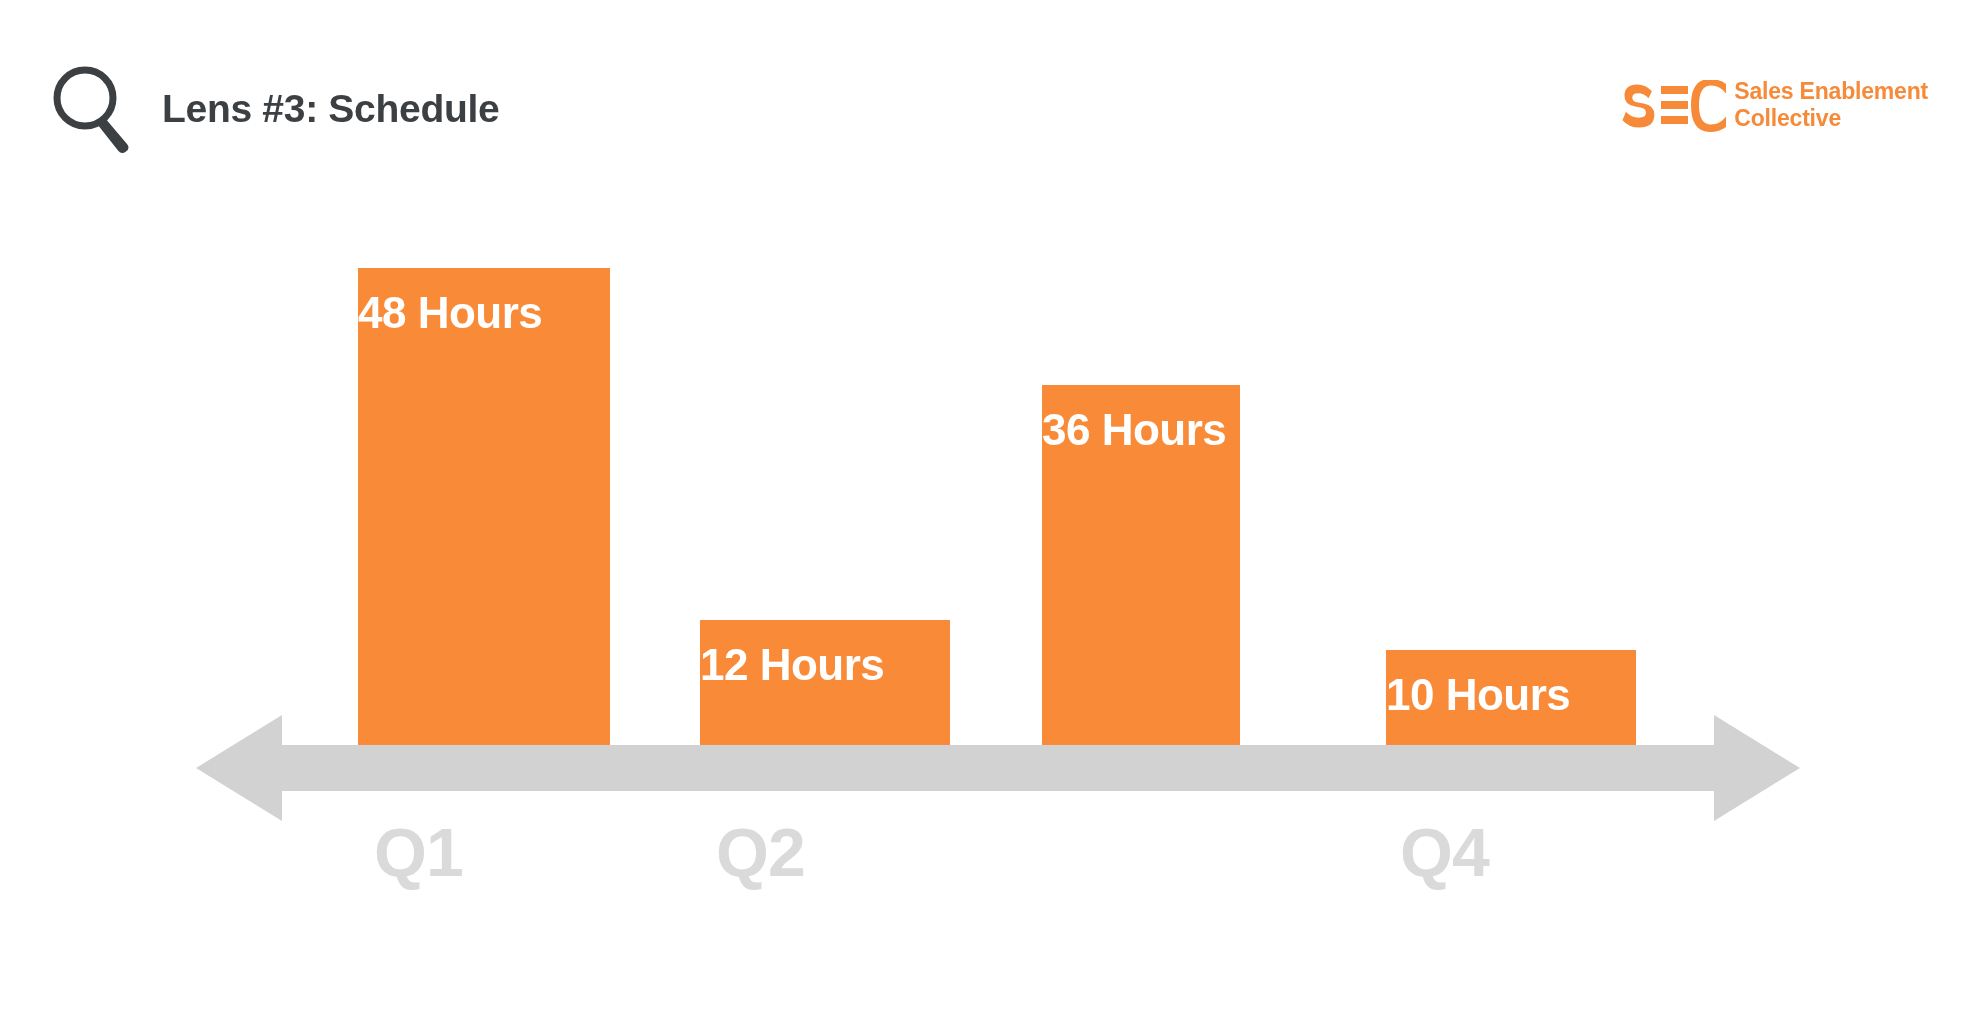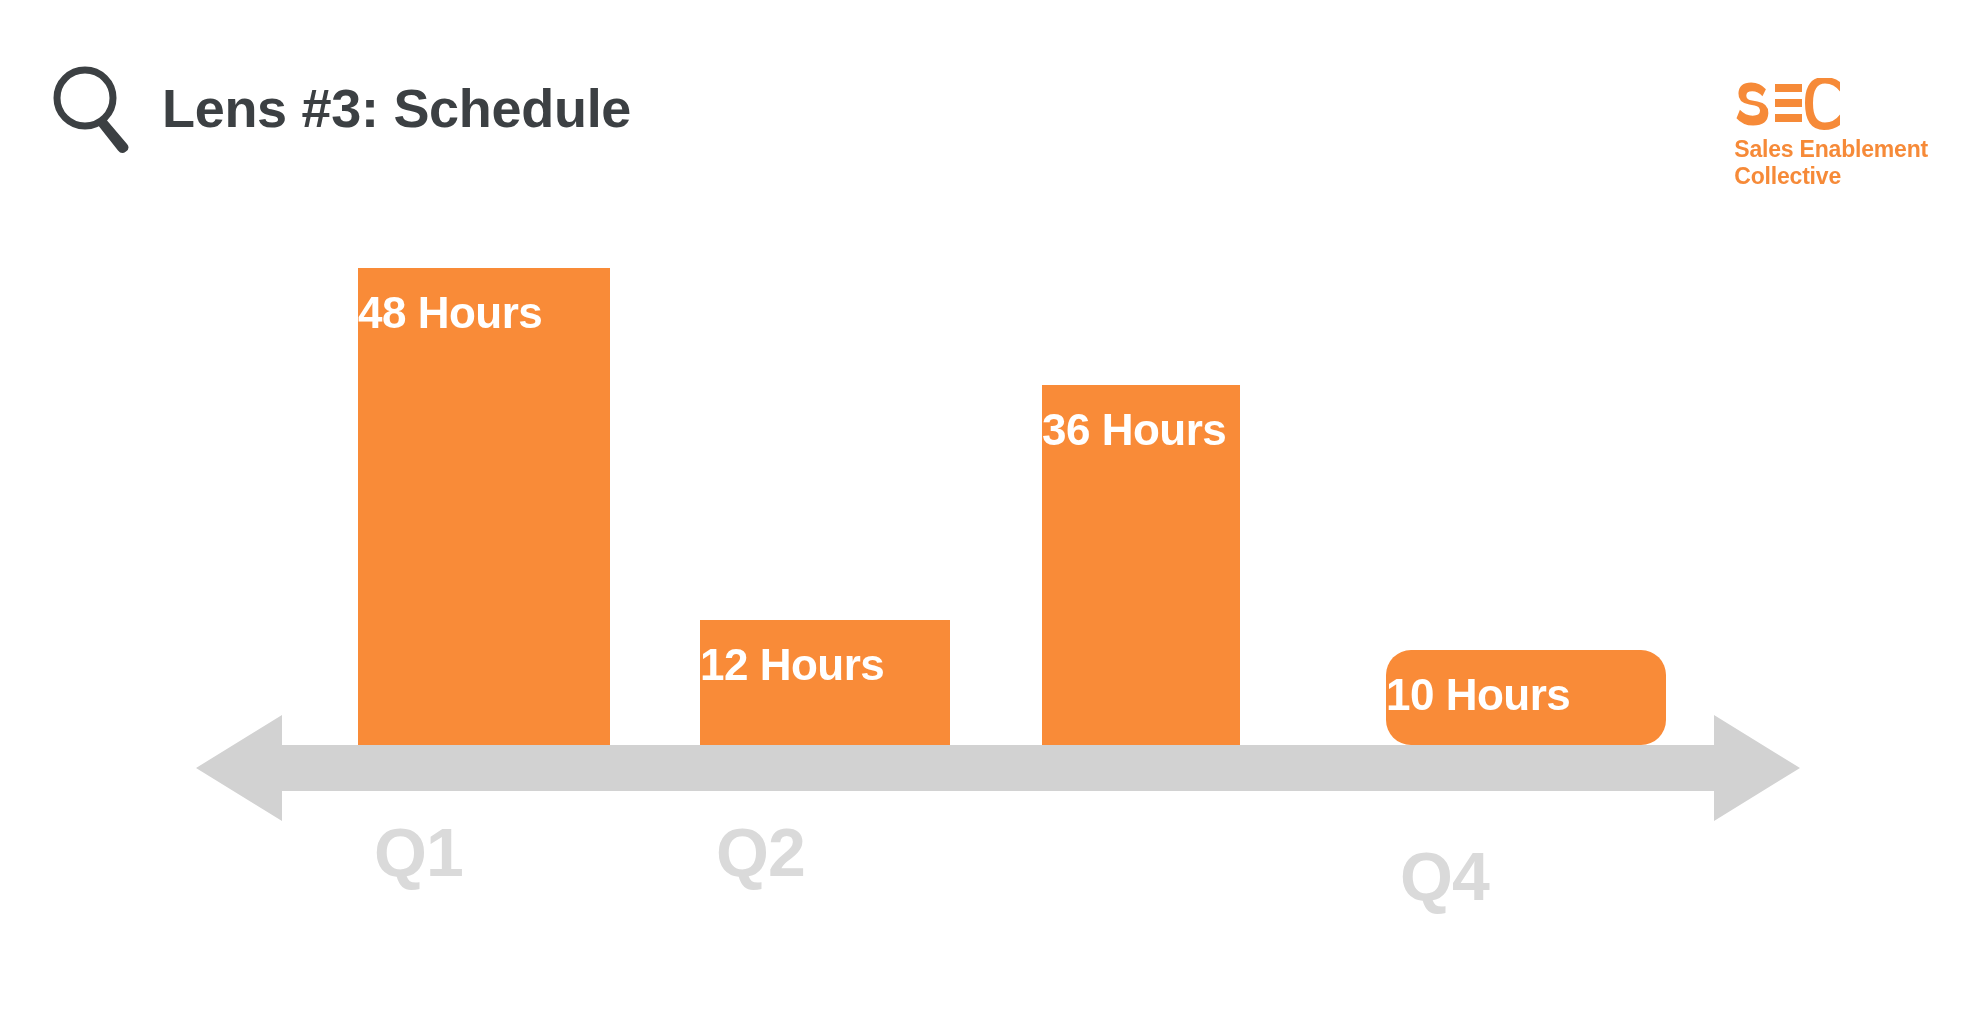--- a/index.html
+++ b/index.html
@@ -36,37 +36,36 @@
     align-items: center;
     gap: 22px;
   }
   .search-icon {
     width: 92px;
     height: 92px;
     display: block;
     flex: 0 0 auto;
   }
   .page-title {
-    font-size: 54px;
+    font-size: 39px;
     font-weight: bold;
     color: #3c4043;
     letter-spacing: -0.3px;
     white-space: nowrap;
     line-height: 1;
   }
 
   
   .logo {
     position: absolute;
     right: 58px;
     top: 78px;
     display: flex;
-    align-items: flex-start;
+    align-items: flex-end;
     gap: 6px;
-    flex-direction: column;
   }
   .logo-mark {
     display: block;
     width: 108px;
     height: 52px;
     flex: 0 0 auto;
   }
   .logo-text {
     color: #f68a38;
     font-size: 23px;
@@ -167,21 +166,21 @@
     </div>
 
     <div class="bar" style="left:700px; top:620px; width:250px; height:125px;padding-left:43px;">
       <div class="bar-label">12 Hours</div>
     </div>
 
     <div class="bar" style="left:1042px; top:385px; width:198px; height:360px;">
       <div class="bar-label">36 Hours</div>
     </div>
 
-    <div class="bar" style="left:1386px; top:650px; width:280px; height:95px;border-radius:25px;">
+    <div class="bar" style="left:1386px; top:650px; width:250px; height:95px;">
       <div class="bar-label">10 Hours</div>
     </div>
 
     
     <span>
       <svg class="axis-arrow" viewBox="0 0 1616 136" xmlns="http://www.w3.org/2000/svg">
         <path d="M6 68
                  L92 15
                  L92 45
                  L1524 45
@@ -190,16 +189,16 @@
                  L1524 121
                  L1524 91
                  L92 91
                  L92 121 Z" fill="#d2d2d2"></path>
       </svg>
     </span>
 
     
     <div class="tick-label" style="left:374px;">Q1</div>
     <div class="tick-label" style="left:716px;">Q2</div>
-    <div class="tick-label" style="left:1400px;margin-top:24px;">Q4</div>
+    <div class="tick-label" style="left:1400px;">Q4</div>
 
   </div>
 </div>
 
 </body></html>

